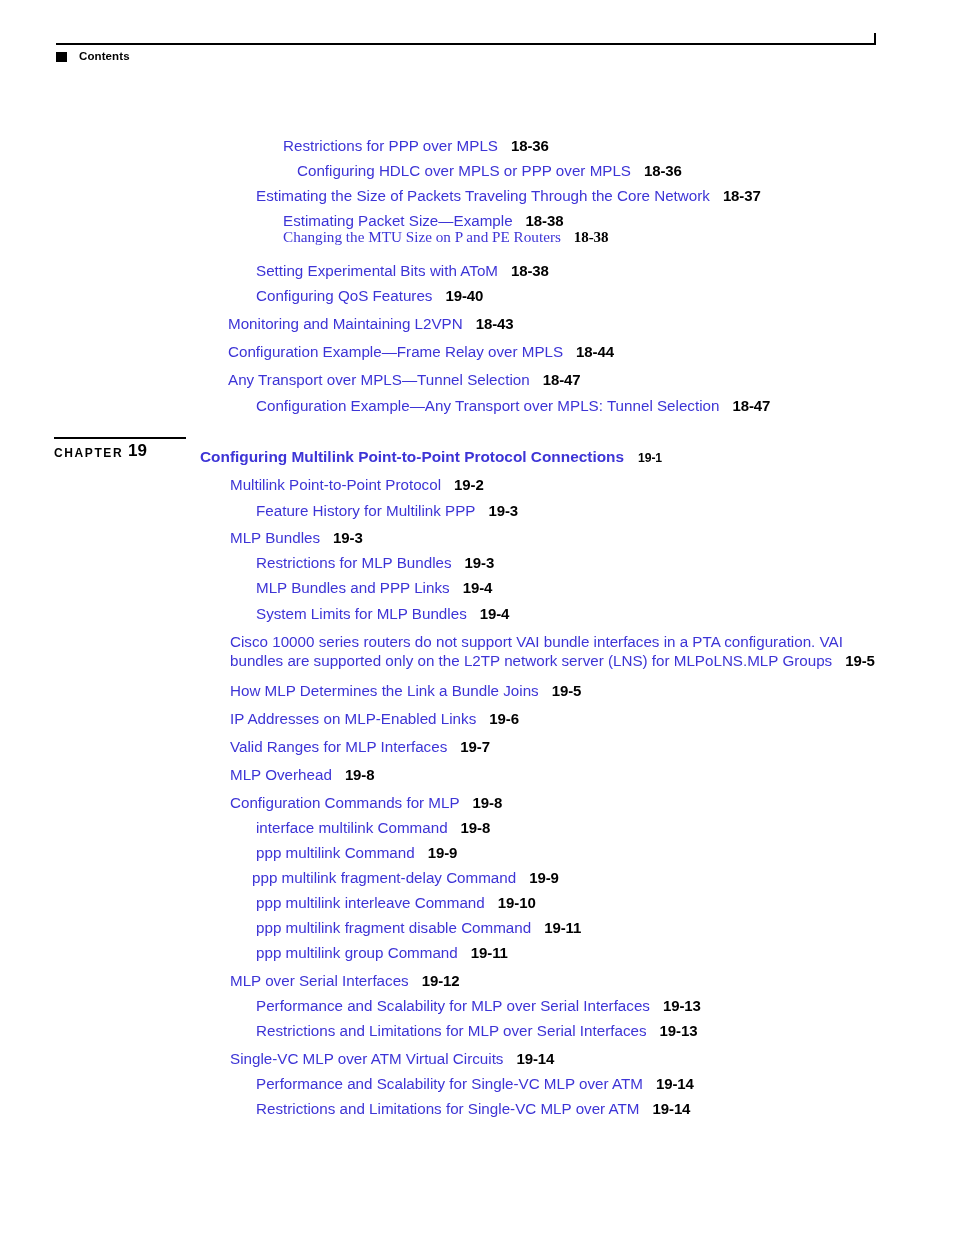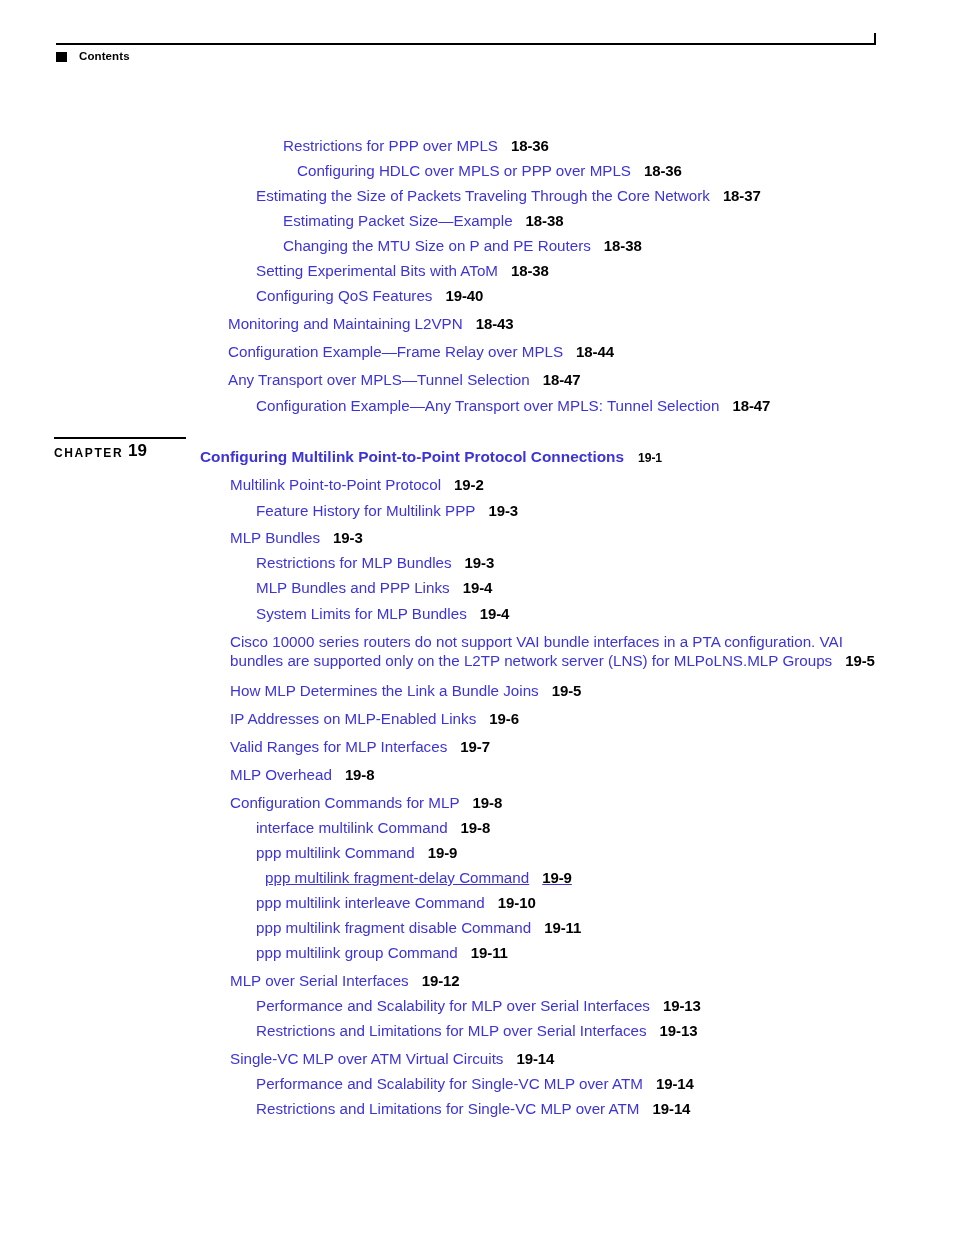--- a/index.html
+++ b/index.html
@@ -162,42 +162,42 @@
     <div class="header-title">Contents</div>
     <div class="header-rule"></div>
     <div class="header-rule-tick"></div>
   </div>
 
   <div class="toc" id="toc-list">
       <div class="toc-entry" style="left: 283px; top: 136px;"><span class="toc-text">Restrictions for PPP over MPLS</span><span class="toc-page">18-36</span></div>
       <div class="toc-entry" style="left: 297px; top: 161px;"><span class="toc-text">Configuring HDLC over MPLS or PPP over MPLS</span><span class="toc-page">18-36</span></div>
       <div class="toc-entry" style="left: 256px; top: 186px;"><span class="toc-text">Estimating the Size of Packets Traveling Through the Core Network</span><span class="toc-page">18-37</span></div>
       <div class="toc-entry" style="left: 283px; top: 211px;"><span class="toc-text">Estimating Packet Size—Example</span><span class="toc-page">18-38</span></div>
-      <div class="toc-entry" style="left: 283px; top: 236px;"><span class="toc-text">Changing the MTU Size on P and PE Routers</span><span class="toc-page">18-38</span></div>
+      <div class="toc-entry" style="left: 283px; top: 227px; font-family: Liberation Serif, serif;"><span class="toc-text">Changing the MTU Size on P and PE Routers</span><span class="toc-page">18-38</span></div>
       <div class="toc-entry" style="left: 256px; top: 261px;"><span class="toc-text">Setting Experimental Bits with AToM</span><span class="toc-page">18-38</span></div>
       <div class="toc-entry" style="left: 256px; top: 286px;"><span class="toc-text">Configuring QoS Features</span><span class="toc-page">19-40</span></div>
       <div class="toc-entry" style="left: 228px; top: 314px;"><span class="toc-text">Monitoring and Maintaining L2VPN</span><span class="toc-page">18-43</span></div>
       <div class="toc-entry" style="left: 228px; top: 342px;"><span class="toc-text">Configuration Example—Frame Relay over MPLS</span><span class="toc-page">18-44</span></div>
       <div class="toc-entry" style="left: 228px; top: 370px;"><span class="toc-text">Any Transport over MPLS—Tunnel Selection</span><span class="toc-page">18-47</span></div>
       <div class="toc-entry" style="left: 256px; top: 396px;"><span class="toc-text">Configuration Example—Any Transport over MPLS: Tunnel Selection</span><span class="toc-page">18-47</span></div>
       <div class="toc-entry" style="left: 230px; top: 475px;"><span class="toc-text">Multilink Point-to-Point Protocol</span><span class="toc-page">19-2</span></div>
       <div class="toc-entry" style="left: 256px; top: 501px;"><span class="toc-text">Feature History for Multilink PPP</span><span class="toc-page">19-3</span></div>
       <div class="toc-entry" style="left: 230px; top: 528px;"><span class="toc-text">MLP Bundles</span><span class="toc-page">19-3</span></div>
       <div class="toc-entry" style="left: 256px; top: 553px;"><span class="toc-text">Restrictions for MLP Bundles</span><span class="toc-page">19-3</span></div>
       <div class="toc-entry" style="left: 256px; top: 578px;"><span class="toc-text">MLP Bundles and PPP Links</span><span class="toc-page">19-4</span></div>
       <div class="toc-entry" style="left: 256px; top: 604px;"><span class="toc-text">System Limits for MLP Bundles</span><span class="toc-page">19-4</span></div>
       <div class="toc-entry wrap" style="left: 230px; top: 632px;"><span class="toc-text">Cisco 10000 series routers do not support VAI bundle interfaces in a PTA configuration. VAI bundles are supported only on the L2TP network server (LNS) for MLPoLNS.MLP Groups</span><span class="toc-page">19-5</span></div>
       <div class="toc-entry" style="left: 230px; top: 681px;"><span class="toc-text">How MLP Determines the Link a Bundle Joins</span><span class="toc-page">19-5</span></div>
       <div class="toc-entry" style="left: 230px; top: 709px;"><span class="toc-text">IP Addresses on MLP-Enabled Links</span><span class="toc-page">19-6</span></div>
       <div class="toc-entry" style="left: 230px; top: 737px;"><span class="toc-text">Valid Ranges for MLP Interfaces</span><span class="toc-page">19-7</span></div>
       <div class="toc-entry" style="left: 230px; top: 765px;"><span class="toc-text">MLP Overhead</span><span class="toc-page">19-8</span></div>
       <div class="toc-entry" style="left: 230px; top: 793px;"><span class="toc-text">Configuration Commands for MLP</span><span class="toc-page">19-8</span></div>
       <div class="toc-entry" style="left: 256px; top: 818px;"><span class="toc-text">interface multilink Command</span><span class="toc-page">19-8</span></div>
       <div class="toc-entry" style="left: 256px; top: 843px;"><span class="toc-text">ppp multilink Command</span><span class="toc-page">19-9</span></div>
-      <div class="toc-entry" style="left: 265px; top: 868px; text-decoration: underline;"><span class="toc-text">ppp multilink fragment-delay Command</span><span class="toc-page">19-9</span></div>
+      <div class="toc-entry" style="left: 252px; top: 868px;"><span class="toc-text">ppp multilink fragment-delay Command</span><span class="toc-page">19-9</span></div>
       <div class="toc-entry" style="left: 256px; top: 893px;"><span class="toc-text">ppp multilink interleave Command</span><span class="toc-page">19-10</span></div>
       <div class="toc-entry" style="left: 256px; top: 918px;"><span class="toc-text">ppp multilink fragment disable Command</span><span class="toc-page">19-11</span></div>
       <div class="toc-entry" style="left: 256px; top: 943px;"><span class="toc-text">ppp multilink group Command</span><span class="toc-page">19-11</span></div>
       <div class="toc-entry" style="left: 230px; top: 971px;"><span class="toc-text">MLP over Serial Interfaces</span><span class="toc-page">19-12</span></div>
       <div class="toc-entry" style="left: 256px; top: 996px;"><span class="toc-text">Performance and Scalability for MLP over Serial Interfaces</span><span class="toc-page">19-13</span></div>
       <div class="toc-entry" style="left: 256px; top: 1021px;"><span class="toc-text">Restrictions and Limitations for MLP over Serial Interfaces</span><span class="toc-page">19-13</span></div>
       <div class="toc-entry" style="left: 230px; top: 1049px;"><span class="toc-text">Single-VC MLP over ATM Virtual Circuits</span><span class="toc-page">19-14</span></div>
       <div class="toc-entry" style="left: 256px; top: 1074px;"><span class="toc-text">Performance and Scalability for Single-VC MLP over ATM</span><span class="toc-page">19-14</span></div>
       <div class="toc-entry" style="left: 256px; top: 1099px;"><span class="toc-text">Restrictions and Limitations for Single-VC MLP over ATM</span><span class="toc-page">19-14</span></div>
     </div>

